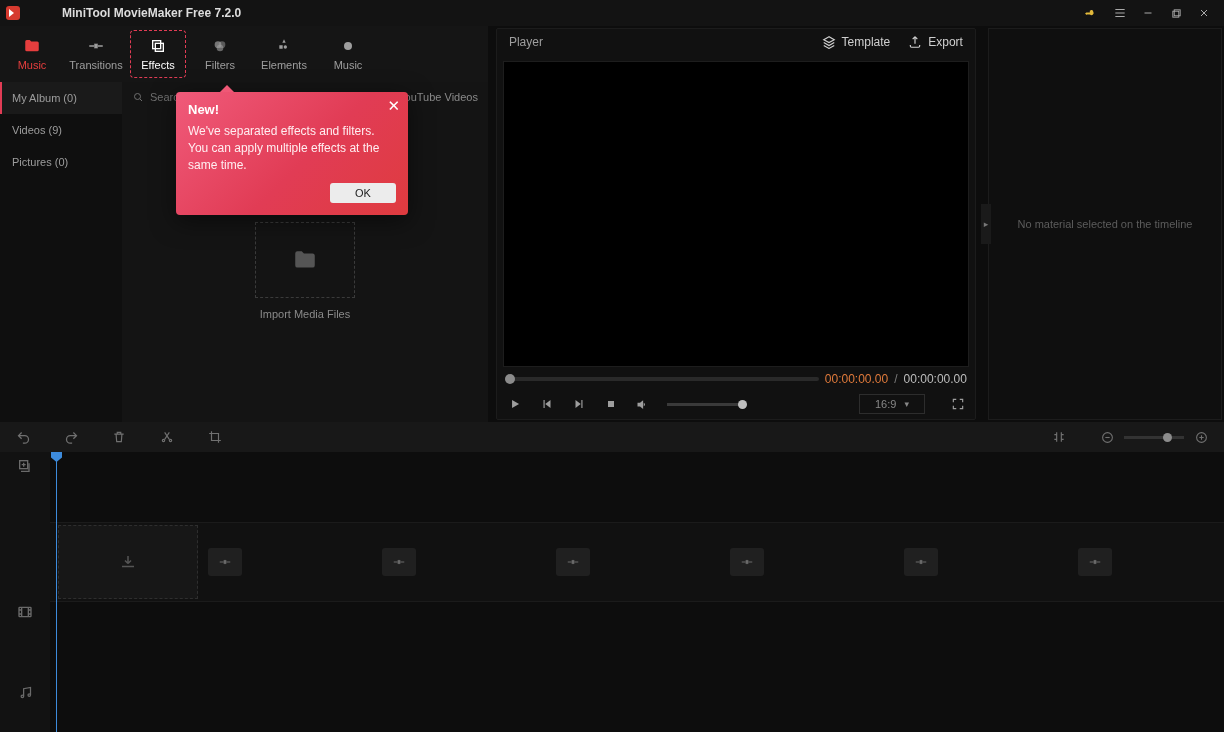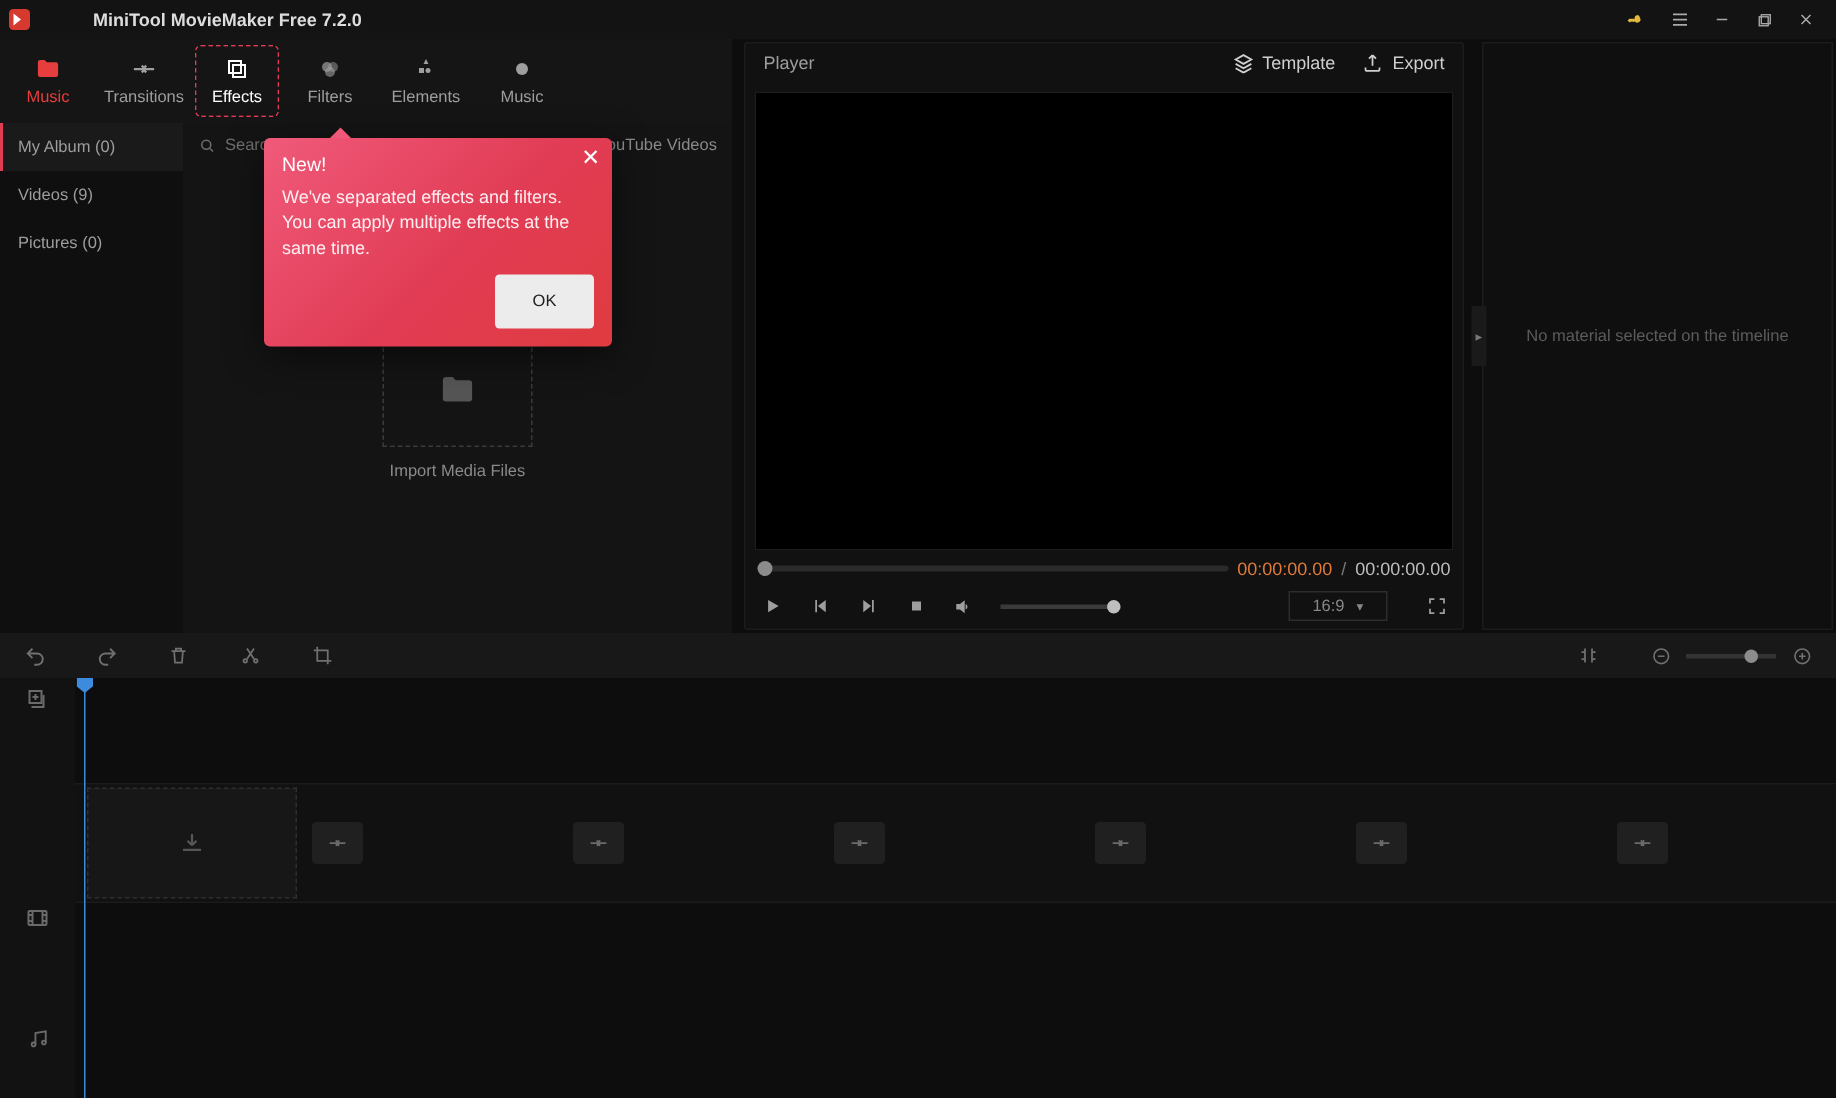--- a/index.html
+++ b/index.html
@@ -78,24 +78,24 @@
 .playhead::before { content: ""; position: absolute; top: 0; left: -5px; width: 11px; height: 10px; background: #3d8bdc; clip-path: polygon(0 0, 100% 0, 100% 55%, 50% 100%, 0 55%); }
 .ruler { height: 20px; }
 .track { height: 80px; display: flex; align-items: center; gap: 10px; padding: 0 8px; }
 .track.video { border-top: 1px solid #1b1b1b; border-bottom: 1px solid #1b1b1b; background: #111; }
 .clip-slot { width: 140px; height: 74px; border: 1px dashed #2e2e2e; background: #171717; display:flex; align-items:center; justify-content:center; color:#555; }
 .trans-slot { width: 34px; height: 28px; background: #202020; border-radius: 3px; display:flex; align-items:center; justify-content:center; color:#6b6b6b; cursor:pointer; }
 
 
 .popup { position: absolute; left: 176px; top: 92px; width: 232px; background: linear-gradient(135deg, #f05a7a 0%, #e13c55 55%, #df3b3f 100%); border-radius: 4px; color: #fff; padding: 10px 12px 12px; box-shadow: 0 6px 24px rgba(0,0,0,.5); z-index: 50; }
 .popup::before { content: ""; position: absolute; top: -7px; left: 44px; width: 0; height: 0; border-left: 7px solid transparent; border-right: 7px solid transparent; border-bottom: 7px solid #ef5876; }
-.popup .ptitle { font-weight: 400; font-size: 13px; margin-bottom: 6px; }
+.popup .ptitle { font-weight: 700; font-size: 13px; margin-bottom: 6px; }
 .popup .close { position: absolute; right: 8px; top: 6px; cursor: pointer; font-size: 15px; line-height: 1; }
 .popup .pbody { font-size: 12px; line-height: 1.4; color: #ffeef1; }
-.popup .ok { margin-top: 10px; float: right; background: #ececec; color: #222; border: none; width: 66px; height: 36px; border-radius: 3px; font-size: 11px; cursor: pointer; }
+.popup .ok { margin-top: 10px; float: right; background: #ececec; color: #222; border: none; width: 66px; height: 20px; border-radius: 3px; font-size: 11px; cursor: pointer; }
 .popup::after { content: ""; display: block; clear: both; }
 
 .app { display: flex; flex-direction: column; height: 732px; }
 .upper { height: 405px; }
 .lower { flex: 1; display: flex; flex-direction: column; }
 
 svg { display: block; }
 </style>
 </head>
 <body>

